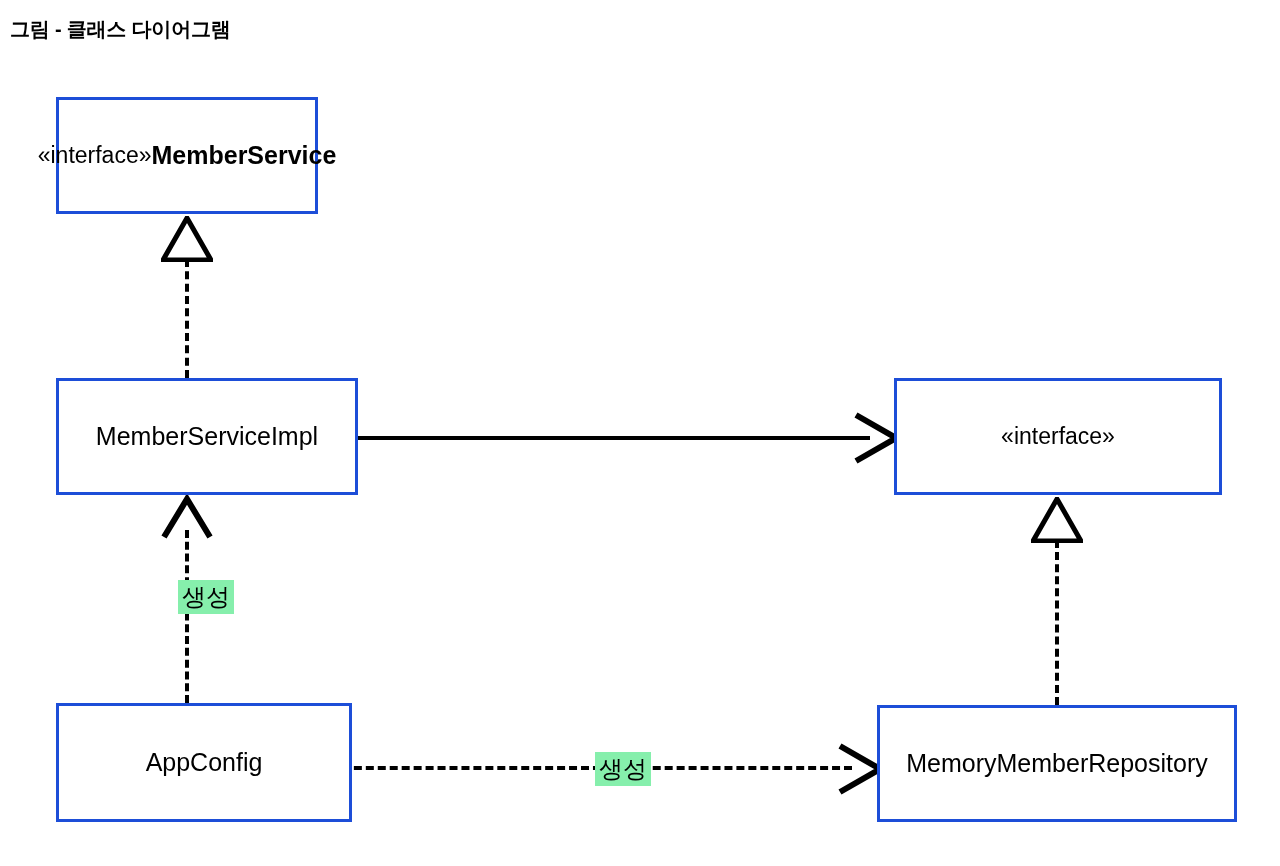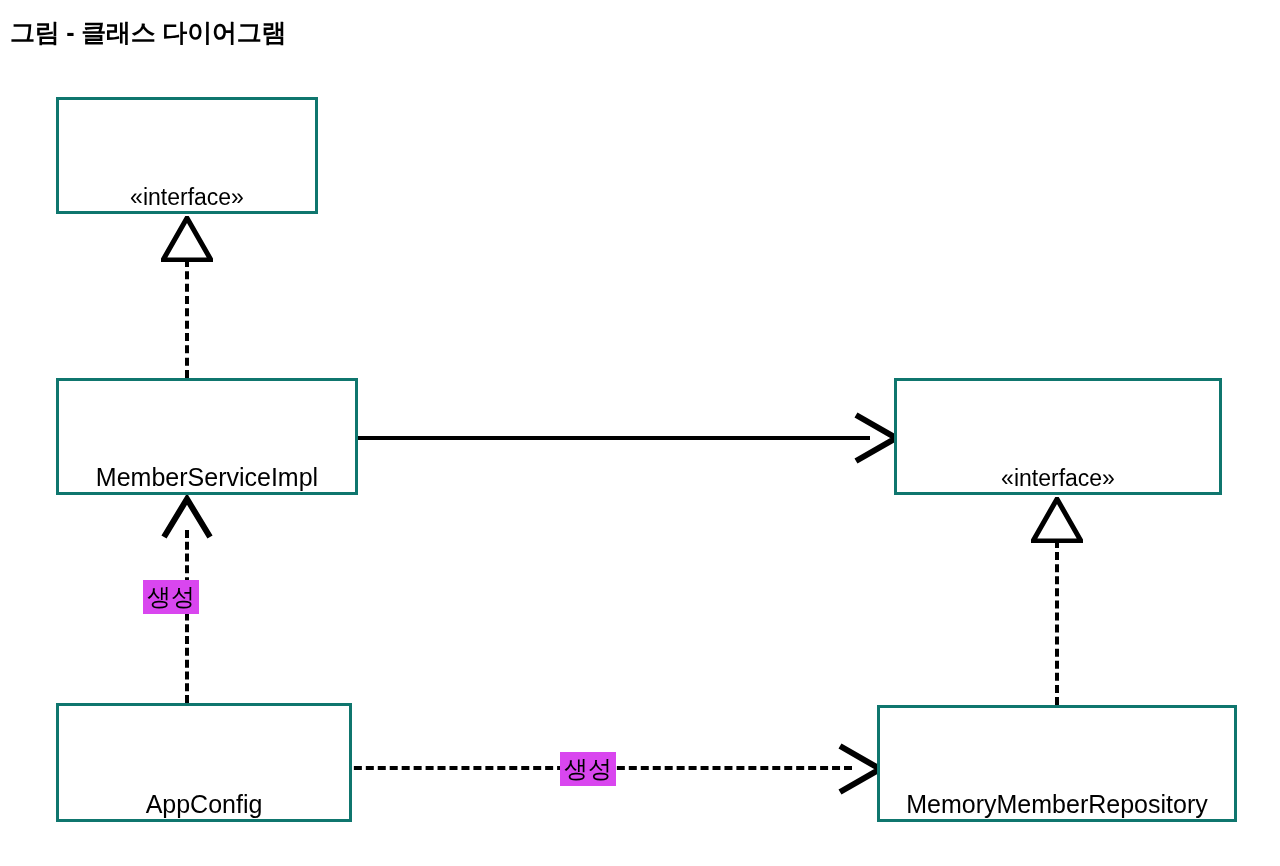--- a/index.html
+++ b/index.html
@@ -16,33 +16,33 @@
     position: relative;
     width: 1280px;
     height: 866px;
     background: #ffffff;
     overflow: hidden;
   }
   #diagram-title {
     position: absolute;
     left: 10px;
     top: 16px;
-    font-size: 25px;
+    font-size: 20px;
     font-weight: bold;
     letter-spacing: -0.2px;
     white-space: nowrap;
     color: #000000;
   }
   .uml-box {
     position: absolute;
     box-sizing: border-box;
-    border: 3px solid #0f766e;
+    border: 3px solid #1d4ed8;
     background: #ffffff;
     display: flex;
-    align-items: flex-end;
+    align-items: center;
     justify-content: center;
     text-align: center;
     line-height: 1.18;
     z-index: 3;
   }
   .stereotype {
     font-size: 23px;
     font-weight: normal;
     color: #000000;
     white-space: nowrap;
@@ -92,25 +92,26 @@
   
   .arrow-open {
     position: absolute;
     z-index: 2;
   }
   .arrow-open svg { display: block; }
   .edge-label {
     position: absolute;
     font-size: 24px;
     font-weight: normal;
-    background: #d946ef;
+    background: #86efac;
     padding: 1px 4px;
     white-space: nowrap;
     z-index: 4;
     color: #000000;
+    margin-left: 35px;
   }
 </style>
 </head>
 <body>
 
 <div id="canvas">
 
   <div id="diagram-title">그림 - 클래스 다이어그램</div>
 
   <div class="line-v dashed" style="left:185px; top:259px; height:119px;"></div>
@@ -146,20 +147,21 @@
 
   <div class="line-v dashed" style="left:1055px; top:540px; height:165px;"></div>
   <div class="tri-up" style="left:1031px; top:497px;">
     <svg width="52" height="46" viewBox="0 0 52 46">
       <polygon points="26,2 50,44 2,44" fill="#ffffff" stroke="#000000" stroke-width="5" stroke-linejoin="miter"></polygon>
     </svg>
   </div>
 
   <div class="uml-box" style="left:56px; top:97px; width:262px; height:117px;">
     <div class="stereotype">«interface»</div>
+    <div class="class-name">MemberService</div>
   </div>
 
   <div class="uml-box" style="left:56px; top:378px; width:302px; height:117px;">
     <div class="class-name plain">MemberServiceImpl</div>
   </div>
 
   <div class="uml-box" style="left:894px; top:378px; width:328px; height:117px;">
     <div class="stereotype">«interface»</div>
   </div>
 

